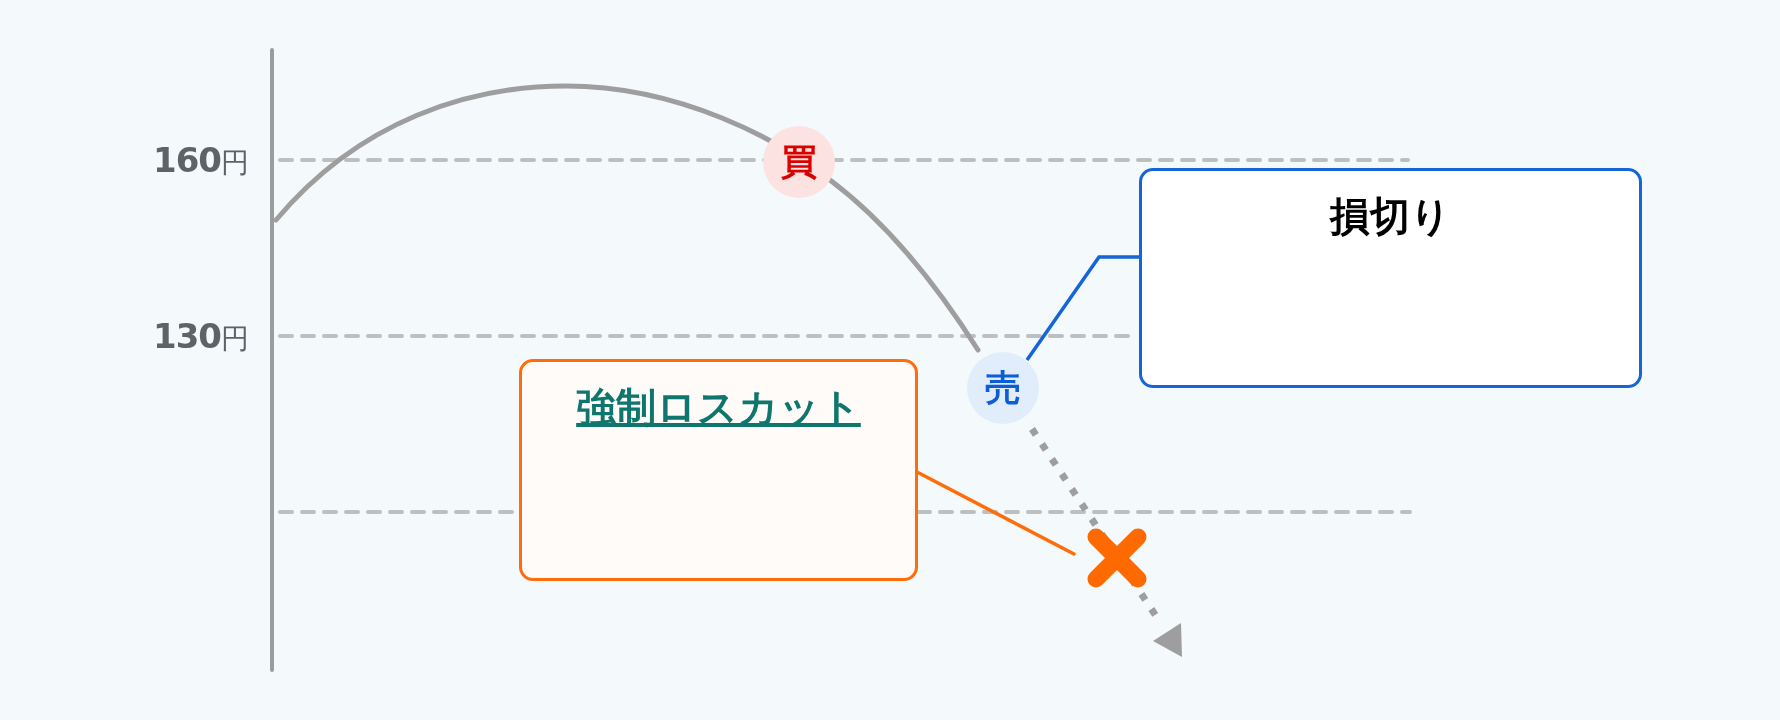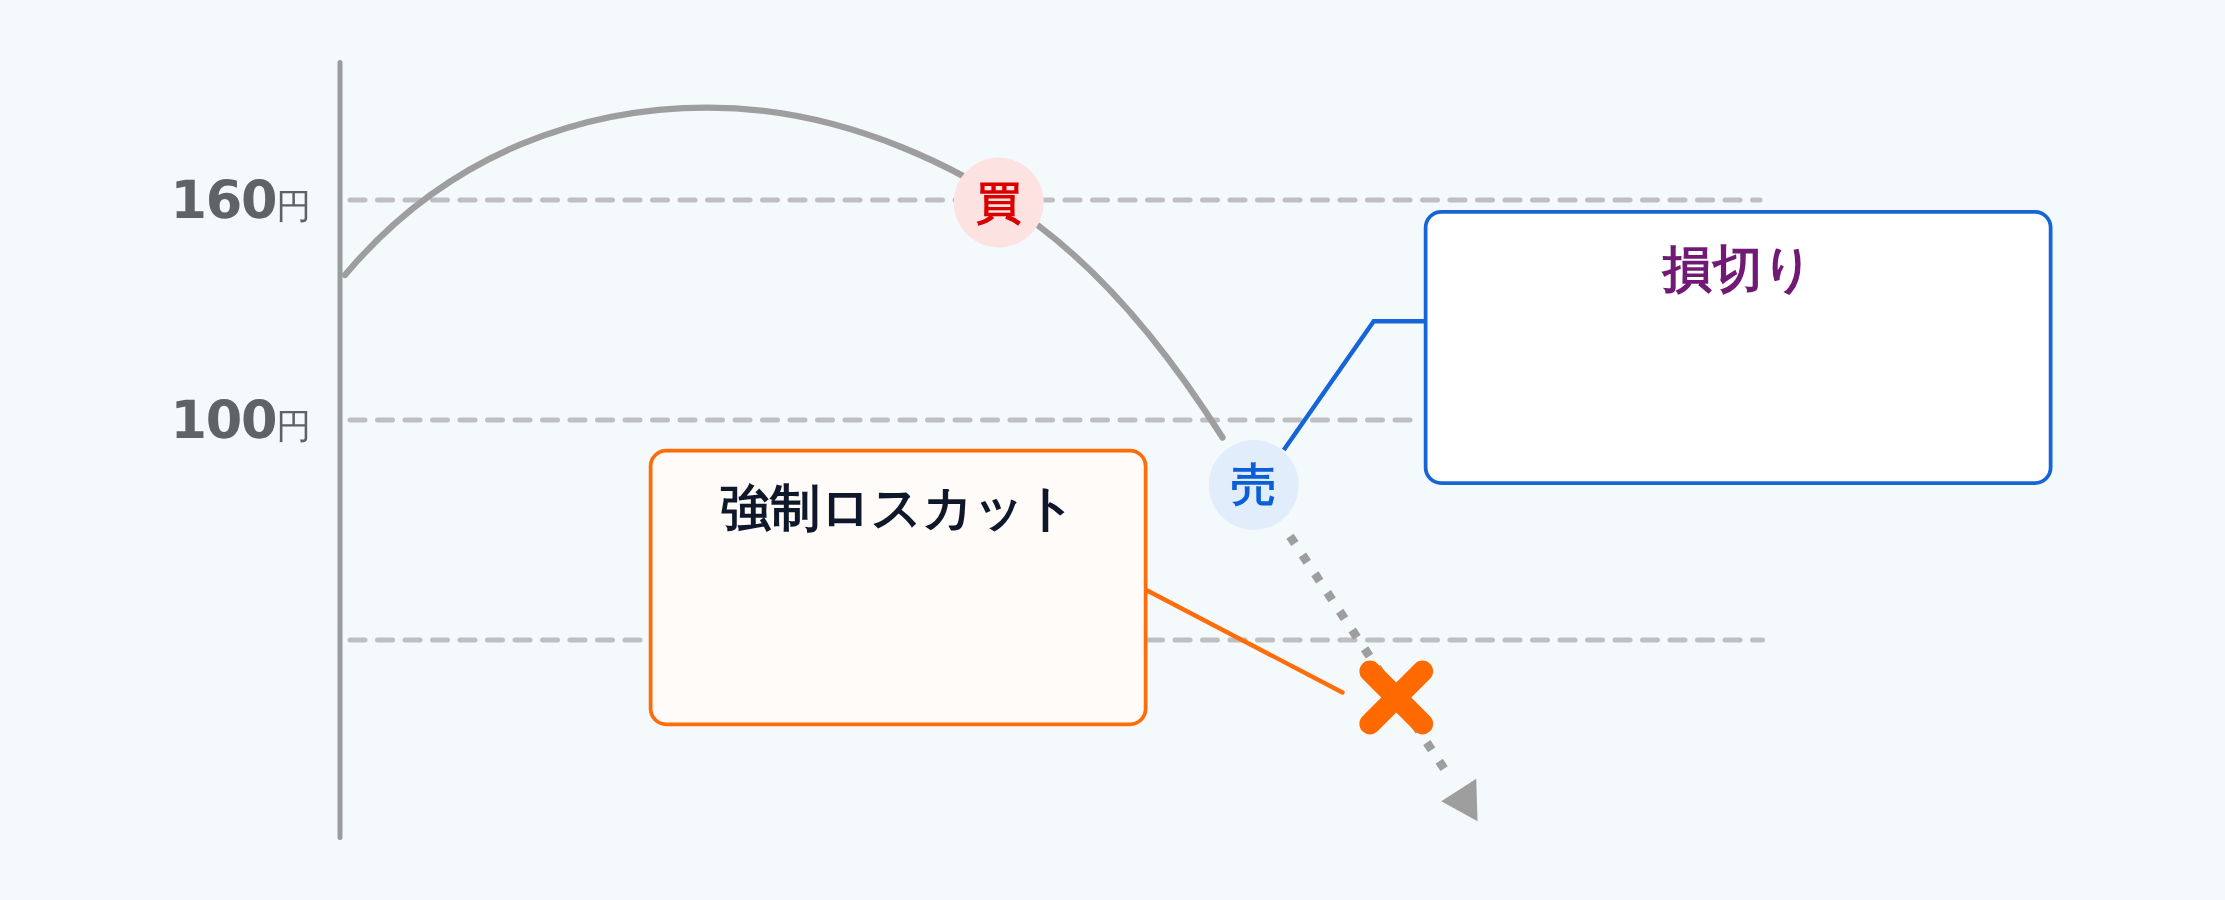--- a/index.html
+++ b/index.html
@@ -9,39 +9,39 @@
     font-family: "DejaVu Sans", "Liberation Sans", sans-serif;
     position: relative;
   }
   #stage { position: absolute; left: 0; top: 0; width: 1780px; height: 720px; }
   svg#chart { position: absolute; left: 0; top: 0; }
   .ylabel {
     position: absolute; right: calc(1780px - 249px);
     height: 50px; line-height: 50px; white-space: nowrap;
     color: #5f6368;
   }
-  .ylabel .num { font-size: 42px; font-weight: bold; letter-spacing: -1px; }
+  .ylabel .num { font-size: 34px; font-weight: bold; letter-spacing: -1px; }
   .ylabel .unit { font-size: 28px; font-weight: normal; }
   .badge {
     position: absolute; width: 72px; height: 72px; border-radius: 50%;
     display: flex; align-items: center; justify-content: center;
     font-size: 36px; font-weight: bold;
   }
   .badge.buy { background: #fde2e2; color: #d90000; }
   .badge.sell { background: #e1edfb; color: #0b5fd6; }
   .callout {
     position: absolute; box-sizing: border-box; border-radius: 14px;
     border: 3px solid; text-align: center;
   }
   .callout .title { font-weight: bold; font-size: 40px; line-height: 50px; }
   .callout .body { color: #5f6368; font-size: 31px; line-height: 56px; }
   .callout.orange { border-color: #ff6d0a; background: #fffbf8; }
-  .callout.orange .title { color: #0f172a; }
+  .callout.orange .title { color: #0f766e; text-decoration: underline; }
   .callout.blue { border-color: #1565d8; background: #ffffff; }
-  .callout.blue .title { color: #701a75; }
+  .callout.blue .title { color: #000000; }
 </style>
 </head>
 <body>
 
 <div id="stage">
 
   <svg id="chart" width="1780" height="720" viewBox="0 0 1780 720">
 
     <g stroke="#bdbfc1" stroke-width="4" stroke-dasharray="12 10" stroke-linecap="round">
       <line x1="280" y1="160" x2="1408" y2="160"></line>
@@ -63,21 +63,21 @@
     <g stroke="#ff6a00" stroke-width="17" stroke-linecap="round">
       <line x1="1096" y1="537" x2="1138" y2="579"></line>
       <line x1="1138" y1="537" x2="1096" y2="579"></line>
     </g>
   </svg>
 
   <div class="ylabel" style="top:135px;">
     <span class="num">160</span><span class="unit">円</span>
   </div>
   <div class="ylabel" style="top:311px;">
-    <span class="num">100</span><span class="unit">円</span>
+    <span class="num">130</span><span class="unit">円</span>
   </div>
 
   <div class="badge buy" style="left:763px; top:126px;">
     <span>買</span>
   </div>
   <div class="badge sell" style="left:967px; top:352px;">
     <span>売</span>
   </div>
 
   <div class="callout orange" style="left:519px; top:359px; width:399px; height:222px;">

